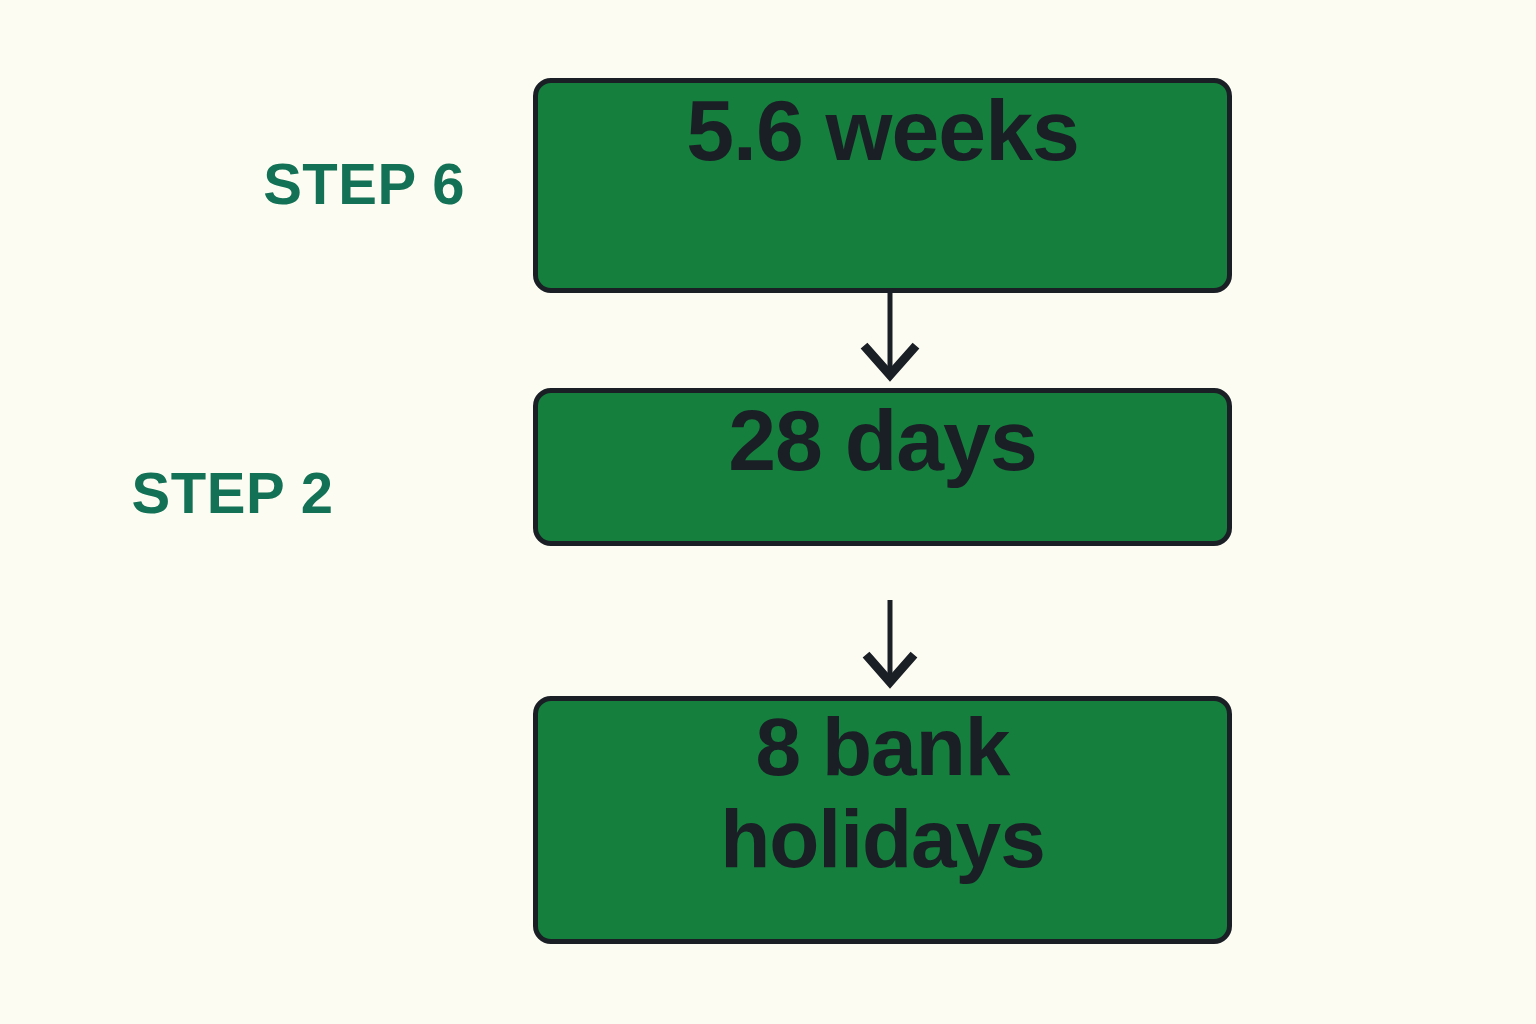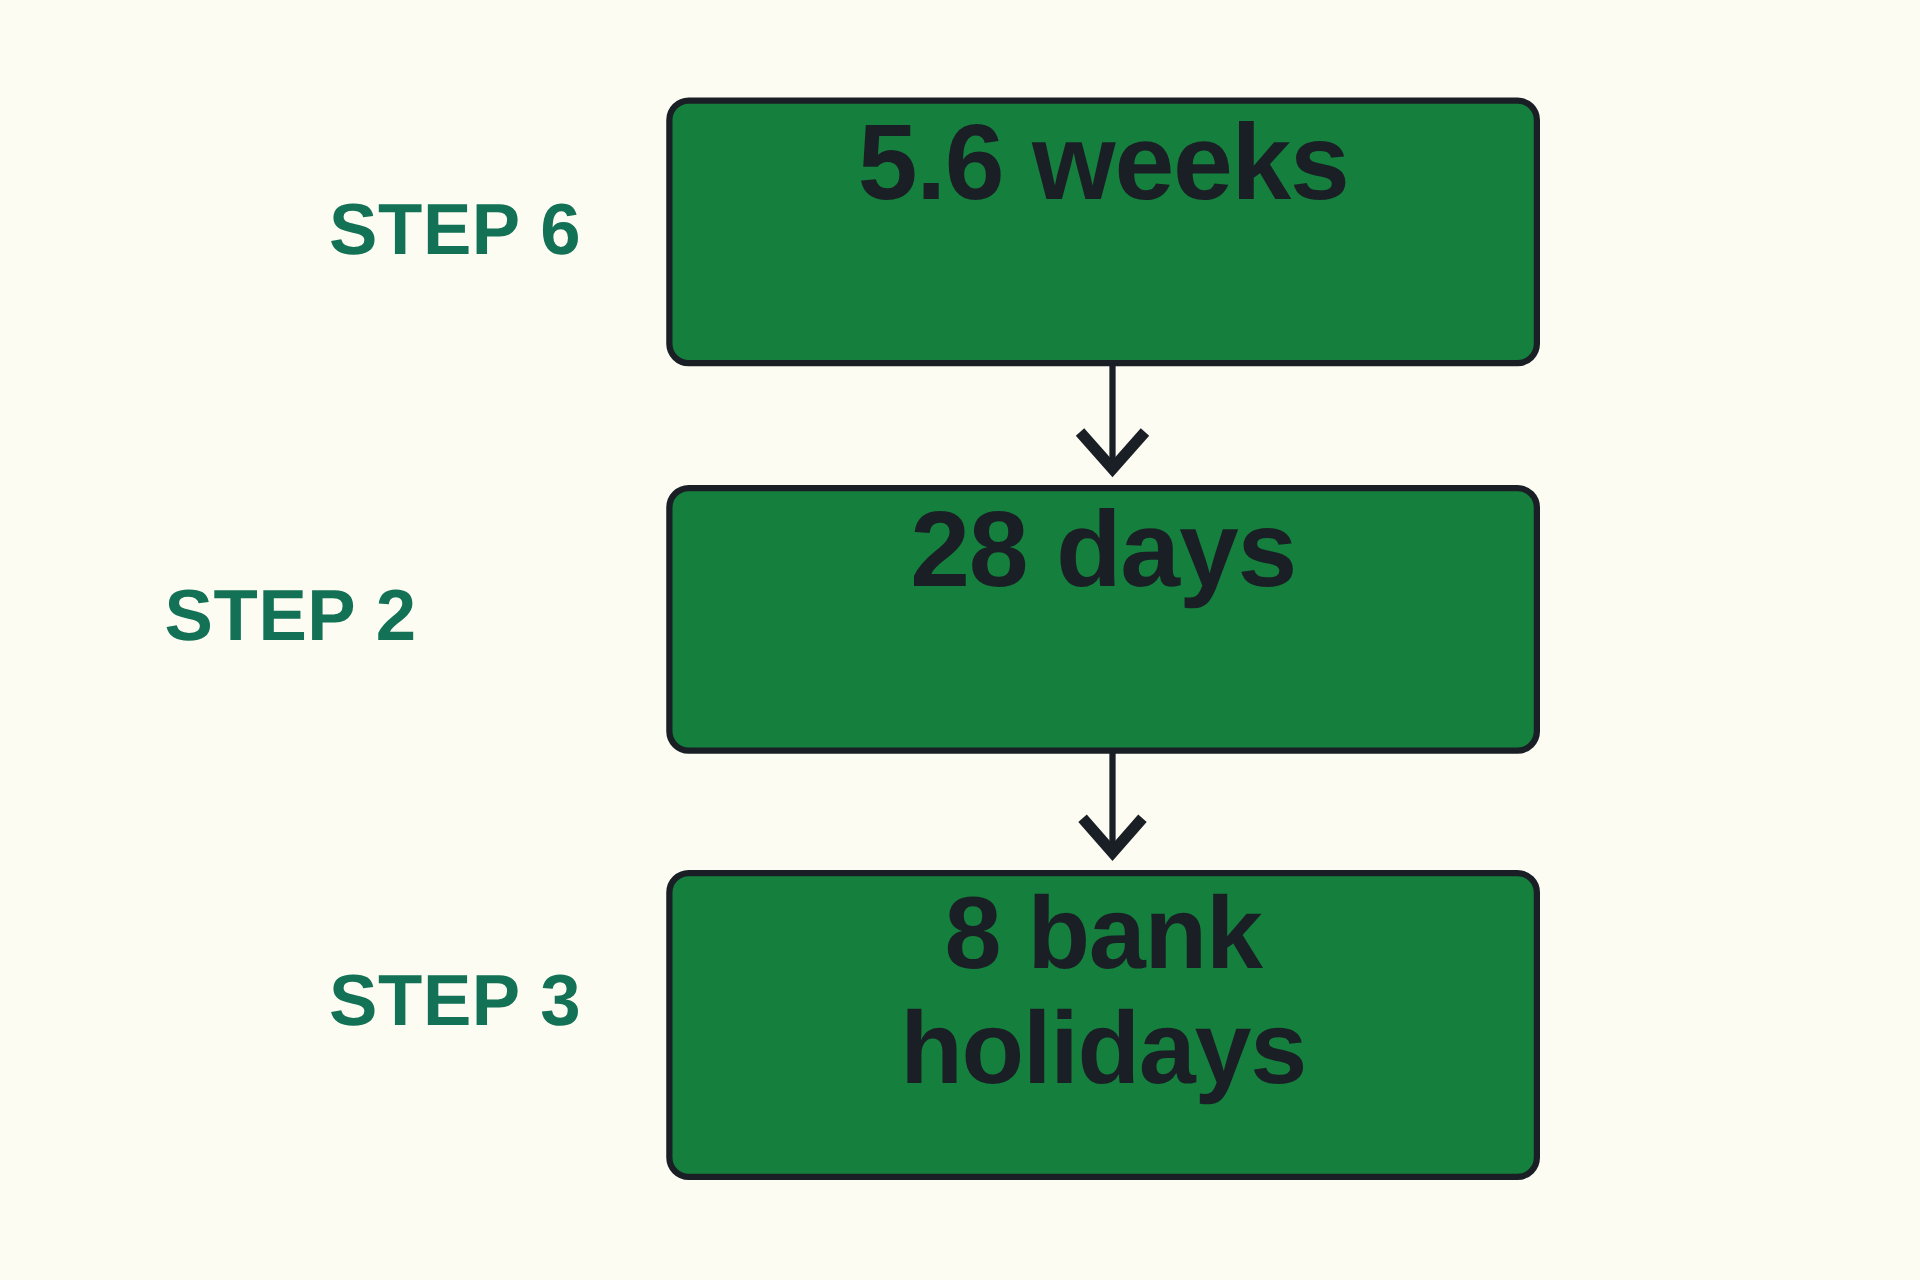--- a/index.html
+++ b/index.html
@@ -46,21 +46,21 @@
     width: 699px;
     box-sizing: border-box;
     border: 5px solid #1a1f26;
     border-radius: 18px;
     background: #15803d;
     display: flex;
     align-items: flex-start;
     justify-content: center;
   }
   #flow-box-1 { top: 78px;  height: 215px; }
-  #flow-box-2 { top: 388px; height: 215px; }
+  #flow-box-2 { top: 388px; height: 158px; }
   #flow-box-3 { top: 696px; height: 248px; }
 
   .box-text {
     color: #1a1f26;
     font-family: "Liberation Sans", sans-serif;
     font-weight: bold;
     font-size: 86px;
     line-height: 94px;
     text-align: center;
     white-space: pre-line;
@@ -123,20 +123,19 @@
     <div class="box-text">28 days</div>
   </div>
 
   <div class="flow-arrow" id="flow-arrow-2">
     <svg viewBox="0 0 70 98" preserveAspectRatio="none">
       <line x1="35" y1="0" x2="35" y2="84"></line>
       <path class="arrow-head" d="M 14 58 L 35 82 L 56 58"></path>
     </svg>
   </div>
 
-  <div class="step-label" id="step-label-3">STEP 3</div>
 
   <div class="flow-box" id="flow-box-3">
     <div class="box-text">8 bank
 holidays</div>
   </div>
 
 </div>
 
 </body></html>

